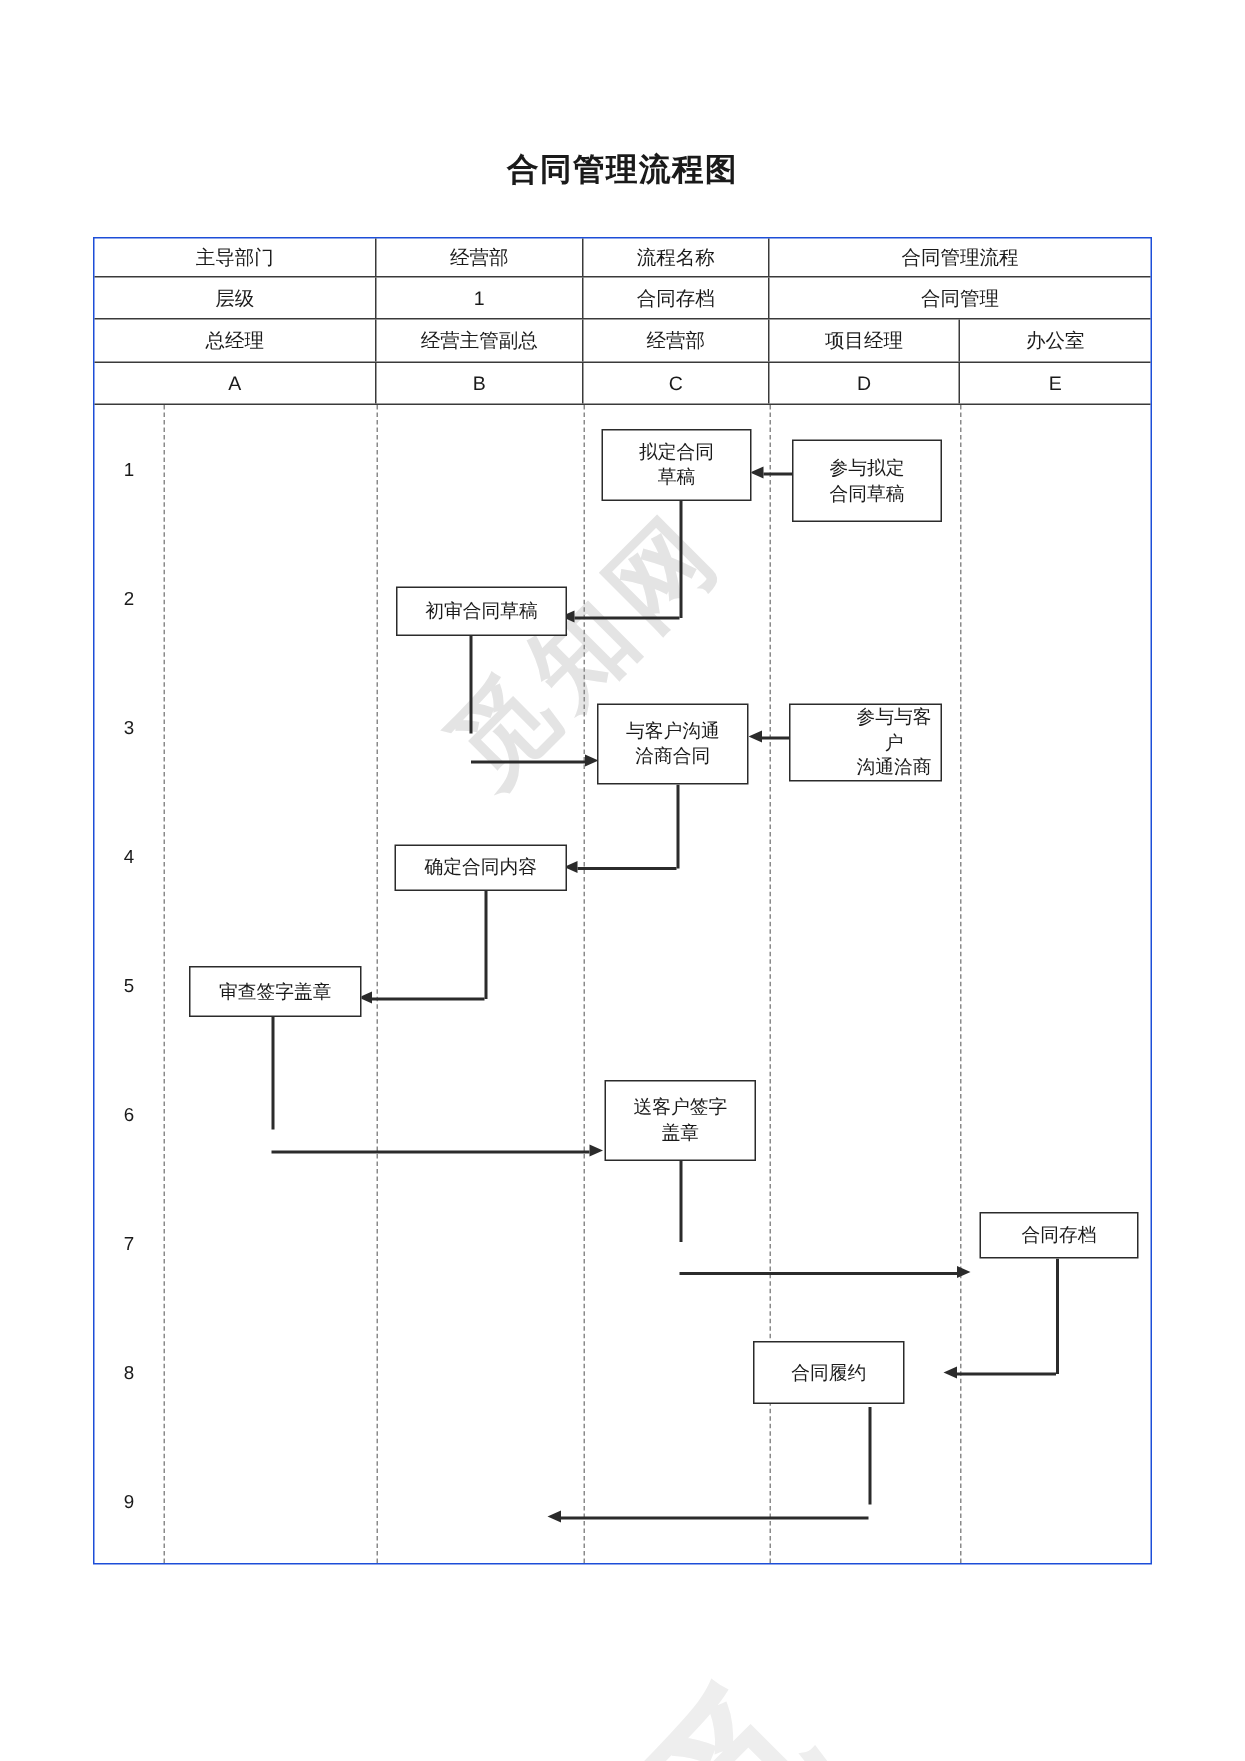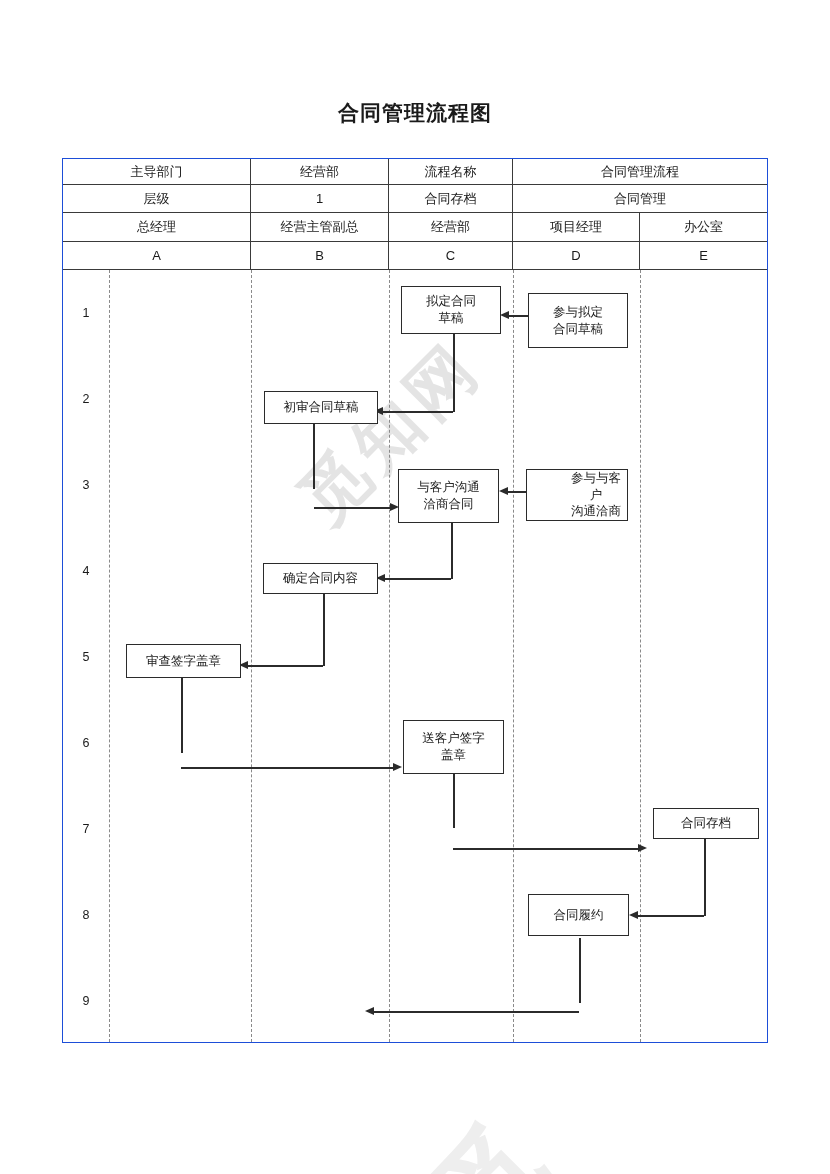--- a/index.html
+++ b/index.html
@@ -131,21 +131,21 @@
     <div class="fbox" style="left:201px; top:232px; width:114px; height:33px;">初审合同草稿</div>
     <div class="fbox" style="left:335px; top:310px; width:101px; height:54px;">与客户沟通
 洽商合同</div>
     <div class="fbox" style="left:463px; top:310px; width:102px; height:52px;padding-left:40px;">参与与客户
 沟通洽商</div>
     <div class="fbox" style="left:200px; top:404px; width:115px; height:31px;">确定合同内容</div>
     <div class="fbox" style="left:340px; top:561px; width:101px; height:54px;">送客户签字
 盖章</div>
     <div class="fbox" style="left:63px;  top:485px; width:115px; height:34px;">审查签字盖章</div>
     <div class="fbox" style="left:590px; top:649px; width:106px; height:31px;">合同存档</div>
-    <div class="fbox" style="left:465px; top:735px; width:101px; height:42px;">合同履约</div>
+    <div class="fbox" style="left:439px; top:735px; width:101px; height:42px;">合同履约</div>
 
     <div class="hline" style="left:446px; top:156px; width:19px;"></div>
     <div class="arr-l" style="left:437px; top:152px;"></div>
 
     <div class="vline" style="left:390px; top:175px; height:78px;"></div>
     <div class="hline" style="left:320px; top:252px; width:70px;"></div>
     <div class="arr-l" style="left:311px; top:248px;"></div>
 
     <div class="vline" style="left:250px; top:265px; height:65px;"></div>
     <div class="hline" style="left:251px; top:348px; width:76px;"></div>

